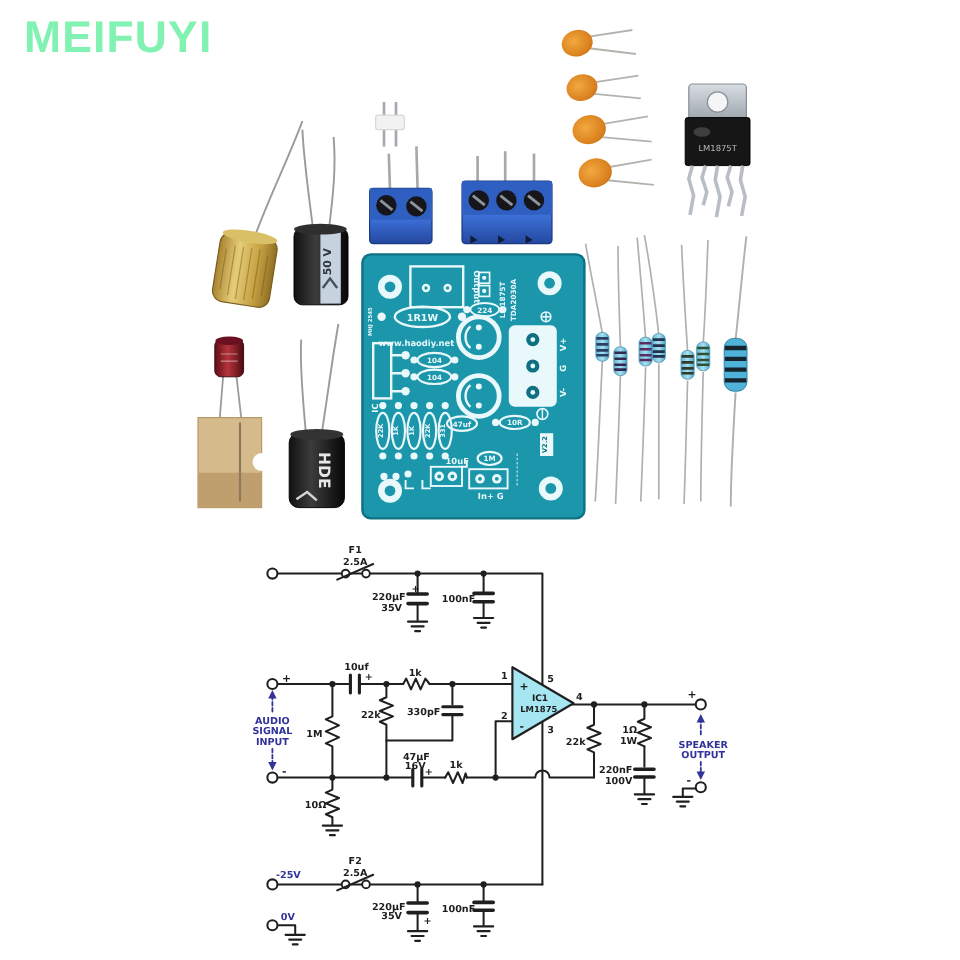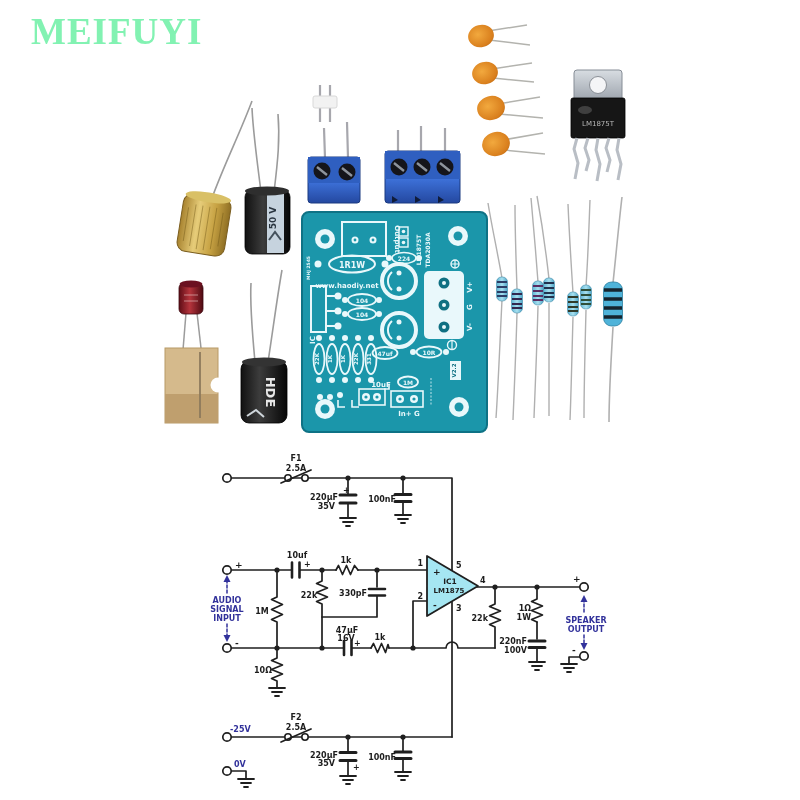--- a/index.html
+++ b/index.html
@@ -1,19 +1,19 @@
 <!DOCTYPE html>
 <html><head>
 <meta charset="utf-8">
 <style>
   html,body{margin:0;padding:0;background:#fff;}
   #stage{position:relative;width:800px;height:800px;background:#ffffff;overflow:hidden;
          font-family:"DejaVu Sans","Liberation Sans",sans-serif;}
-  #logo{position:absolute;left:31px;top:10px;font-size:37px;font-weight:800;
-        letter-spacing:1px;color:#82f2b2;font-family:Liberation Serif, serif;}
+  #logo{position:absolute;left:20px;top:10px;font-size:37px;font-weight:800;
+        letter-spacing:1px;color:#82f2b2;font-family:Liberation Sans, sans-serif;}
   svg{position:absolute;left:0;}
   #photo-svg{top:0;}
   #schem-svg{top:445px;}
   text{font-family:"DejaVu Sans","Liberation Sans",sans-serif;}
   .sch-lbl{font-size:9px;font-weight:bold;fill:#1d1d1d;}
   .sch-lbl-sm{font-size:8px;font-weight:bold;fill:#1d1d1d;}
   .sch-blue{font-size:8px;font-weight:bold;fill:#32329b;}
   .pin-num{font-size:8px;font-weight:bold;fill:#1d1d1d;}
   .silk{font-weight:bold;fill:#e9f8fb;}
 </style>

